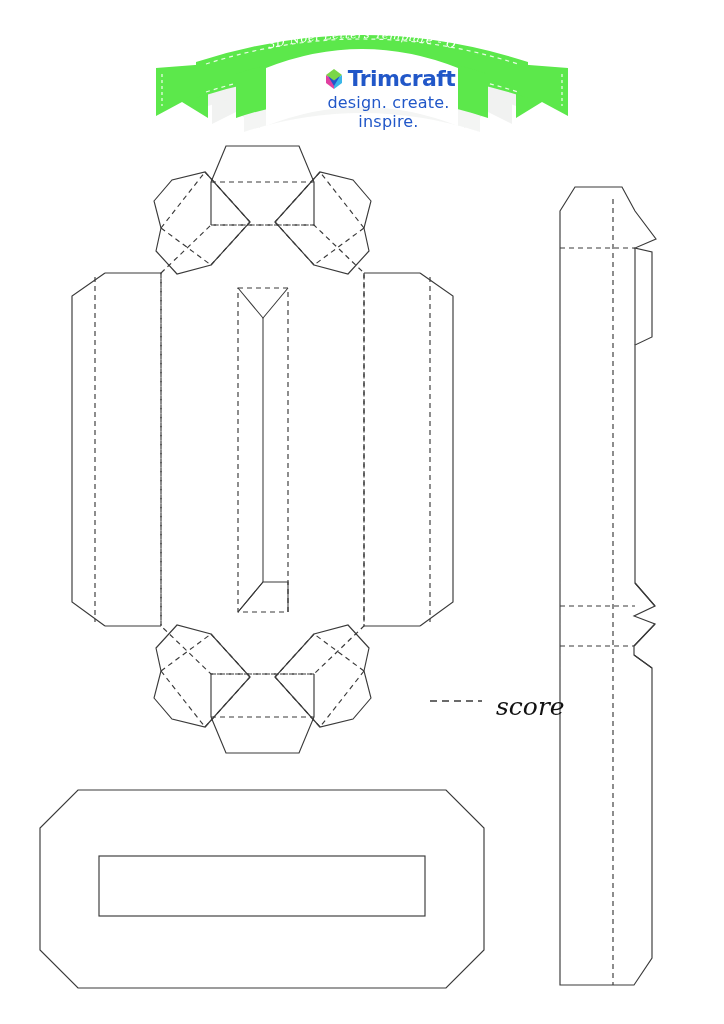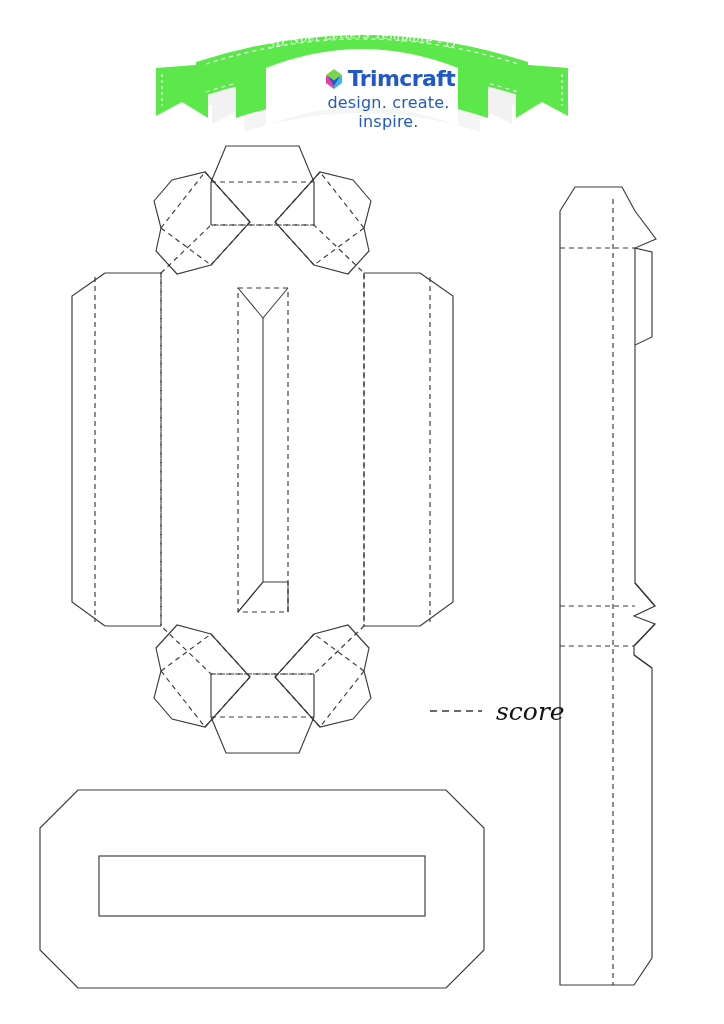--- a/index.html
+++ b/index.html
@@ -86,21 +86,20 @@
   
   #legend {
     position: absolute;
     left: 428px;
     top: 694px;
     width: 180px;
     height: 78px;
   }
   .legend-row {
     display: flex;
-    align-items: center;
     height: 34px;
   }
   .legend-sample { width: 56px; height: 14px; }
   .legend-sample svg { display: block; }
   .legend-label {
     font-family: "DejaVu Serif", serif;
     font-style: italic;
     font-size: 25px;
     color: #111111;
     margin-left: 12px;

